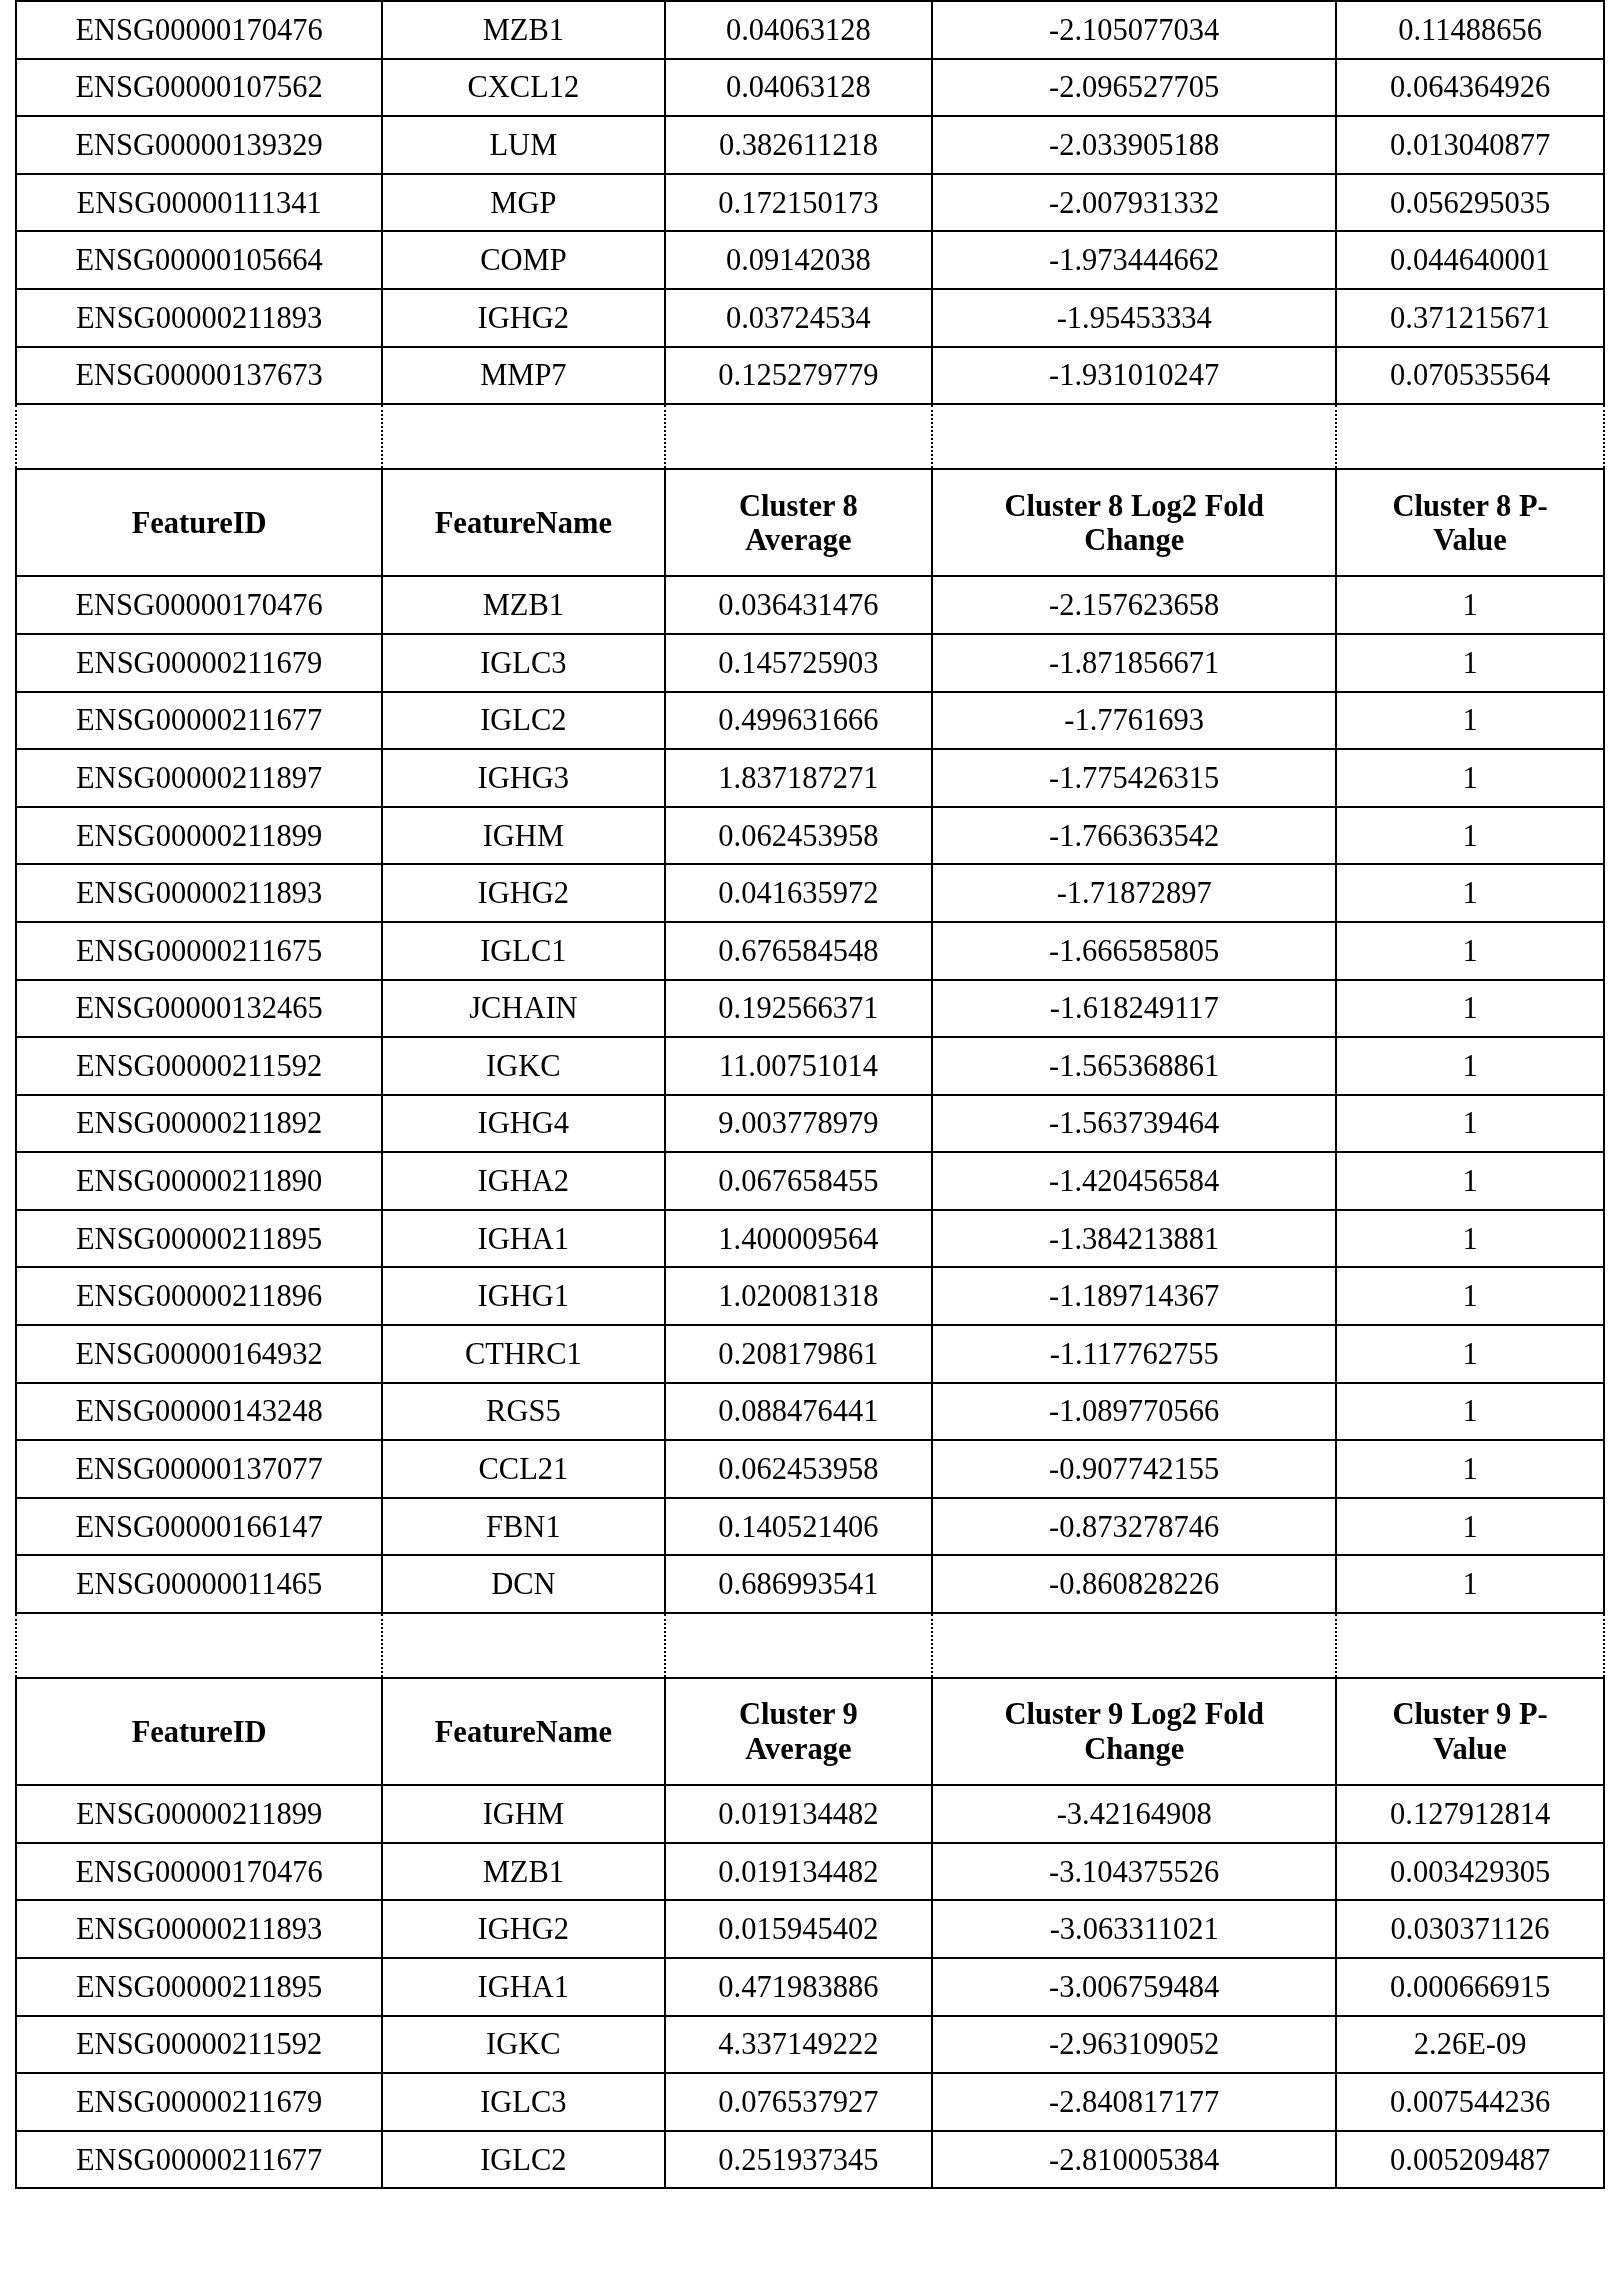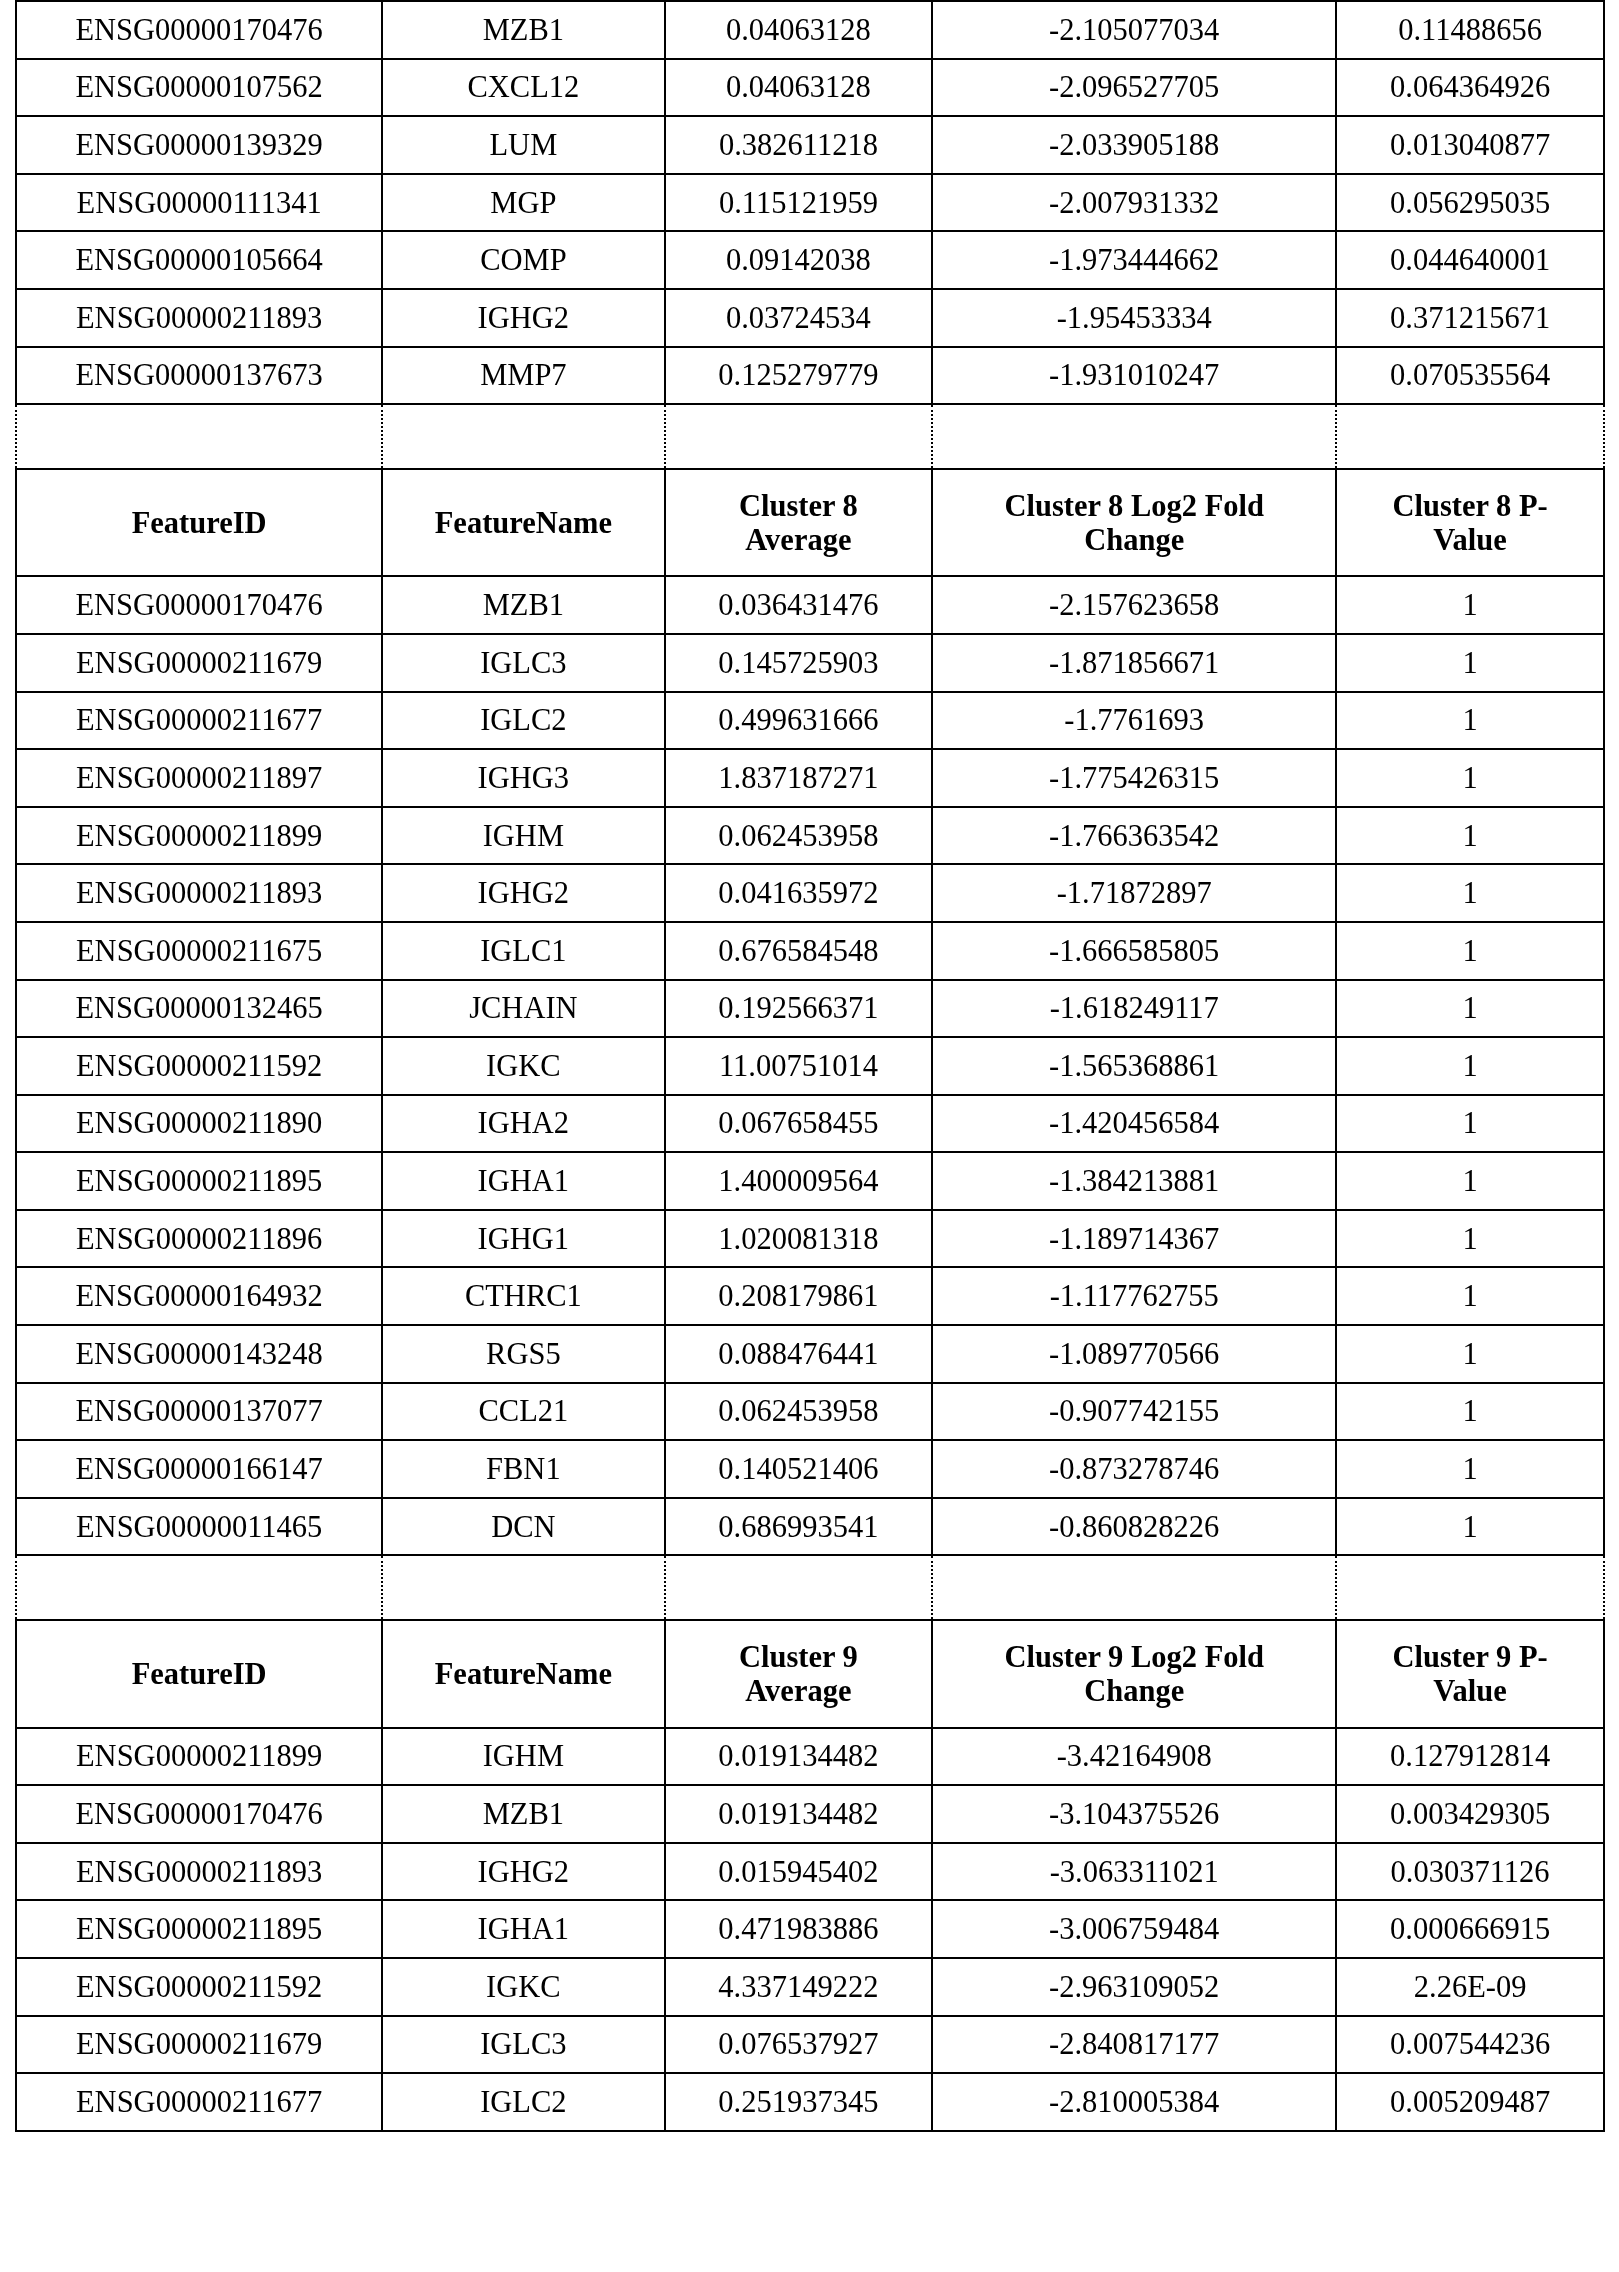--- a/index.html
+++ b/index.html
@@ -102,21 +102,21 @@
         <tr>
           <td class="cell">ENSG00000139329</td>
           <td class="cell">LUM</td>
           <td class="cell">0.382611218</td>
           <td class="cell">-2.033905188</td>
           <td class="cell">0.013040877</td>
         </tr>
         <tr>
           <td class="cell">ENSG00000111341</td>
           <td class="cell">MGP</td>
-          <td class="cell">0.115121959</td>
+          <td class="cell">0.172150173</td>
           <td class="cell">-2.007931332</td>
           <td class="cell">0.056295035</td>
         </tr>
         <tr>
           <td class="cell">ENSG00000105664</td>
           <td class="cell">COMP</td>
           <td class="cell">0.09142038</td>
           <td class="cell">-1.973444662</td>
           <td class="cell">0.044640001</td>
         </tr>
@@ -230,20 +230,27 @@
           <td class="cell">1</td>
         </tr>
         <tr>
           <td class="cell">ENSG00000211592</td>
           <td class="cell">IGKC</td>
           <td class="cell">11.00751014</td>
           <td class="cell">-1.565368861</td>
           <td class="cell">1</td>
         </tr>
         <tr>
+          <td class="cell">ENSG00000211892</td>
+          <td class="cell">IGHG4</td>
+          <td class="cell">9.003778979</td>
+          <td class="cell">-1.563739464</td>
+          <td class="cell">1</td>
+        </tr>
+        <tr>
           <td class="cell">ENSG00000211890</td>
           <td class="cell">IGHA2</td>
           <td class="cell">0.067658455</td>
           <td class="cell">-1.420456584</td>
           <td class="cell">1</td>
         </tr>
         <tr>
           <td class="cell">ENSG00000211895</td>
           <td class="cell">IGHA1</td>
           <td class="cell">1.400009564</td>

